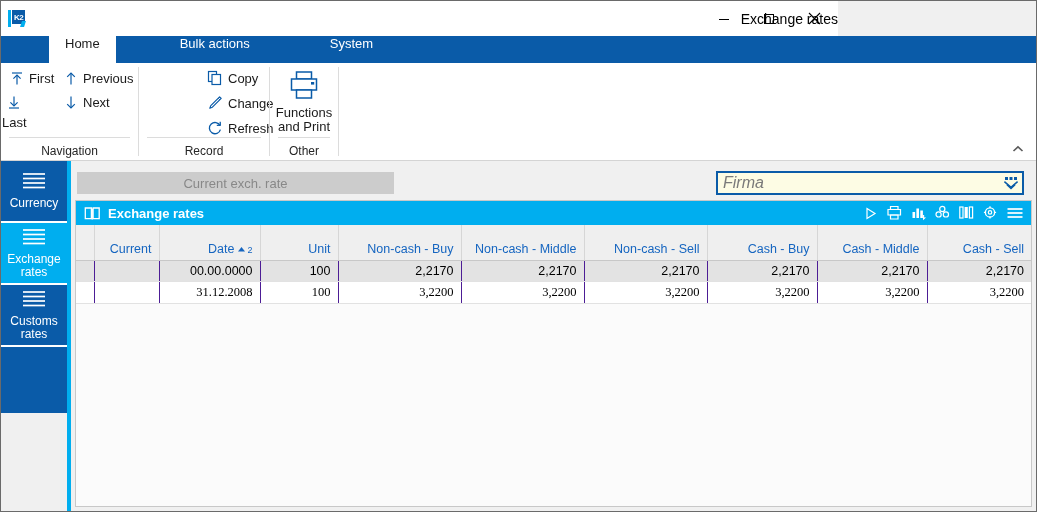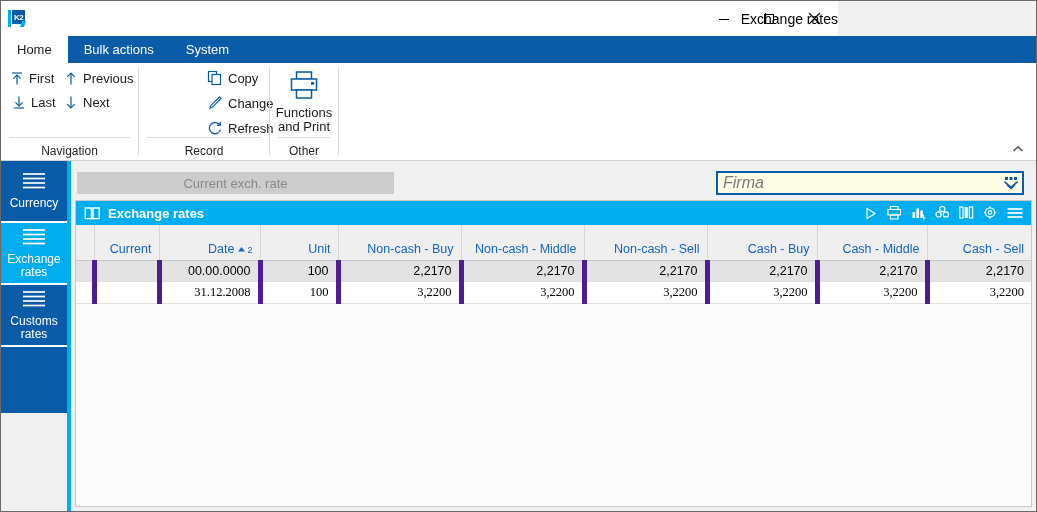--- a/index.html
+++ b/index.html
@@ -83,25 +83,26 @@
     background: #0a5ba8;
   }
   .ribbon-tabs {
     position: absolute; left: 0; top: 0;
     height: 27px;
     display: flex;
     align-items: stretch;
   }
   .rtab {
     height: 27px;
-    display: flex; align-items: center;
+    display: flex; align-items: flex-start;
     padding: 0 16px;
     font-size: 13px;
     color: #ffffff;
     white-space: nowrap;
+    margin-left: 48px;
   }
   .rtab.active {
     background: #ffffff;
     color: #1b1b1b;
   }
   .ribbon-body {
     position: absolute; left: 0; top: 27px;
     width: 1035px; height: 98px;
     background: #ffffff;
     border-bottom: 1px solid #d4d4d4;
@@ -303,21 +304,21 @@
     border-bottom: 1px solid #c8c8c8;
     height: 19px;
     box-sizing: border-box;
     white-space: nowrap;
     overflow: hidden;
   }
   table.grid th.sel { width: 18px; padding: 0; }
   table.grid td {
     text-align: right;
     padding: 3px 7px 3px 5px;
-    border-right: 5px solid #4c1d95;
+    border-right: 1px solid #4c1d95;
     border-bottom: 1px solid #e2e2e2;
     color: #000000;
     height: 20px;
     box-sizing: border-box;
     white-space: nowrap;
     overflow: hidden;
   }
   table.grid tr.row-alt td { background: #e3e3e3; }
   table.grid tr.row-norm td { background: #ffffff; font-family: Liberation Serif, serif; }
   td.selcell { background: #e3e3e3; }
@@ -401,21 +402,21 @@
         <div class="ribbon-item" style="left:63px; top:8px;">
           <span class="ic">
             <svg width="14" height="15" viewBox="0 0 14 15">
               <line x1="7" y1="2" x2="7" y2="13.5" stroke="#0a5ba8" stroke-width="1.2"></line>
               <polyline points="3.2,5.8 7,2 10.8,5.8" fill="none" stroke="#0a5ba8" stroke-width="1.2"></polyline>
             </svg>
           </span>
           <span>Previous</span>
         </div>
 
-        <div class="ribbon-item" style="left:11px; top:32px;">
+        <div class="ribbon-item" style="left:1px; top:32px;flex-direction:column;">
           <span class="ic">
             <svg width="14" height="15" viewBox="0 0 14 15">
               <line x1="2" y1="13" x2="12" y2="13" stroke="#0a5ba8" stroke-width="1.2"></line>
               <line x1="7" y1="1.5" x2="7" y2="11" stroke="#0a5ba8" stroke-width="1.2"></line>
               <polyline points="3.4,7.4 7,11 10.6,7.4" fill="none" stroke="#0a5ba8" stroke-width="1.2"></polyline>
             </svg>
           </span>
           <span>Last</span>
         </div>
 

